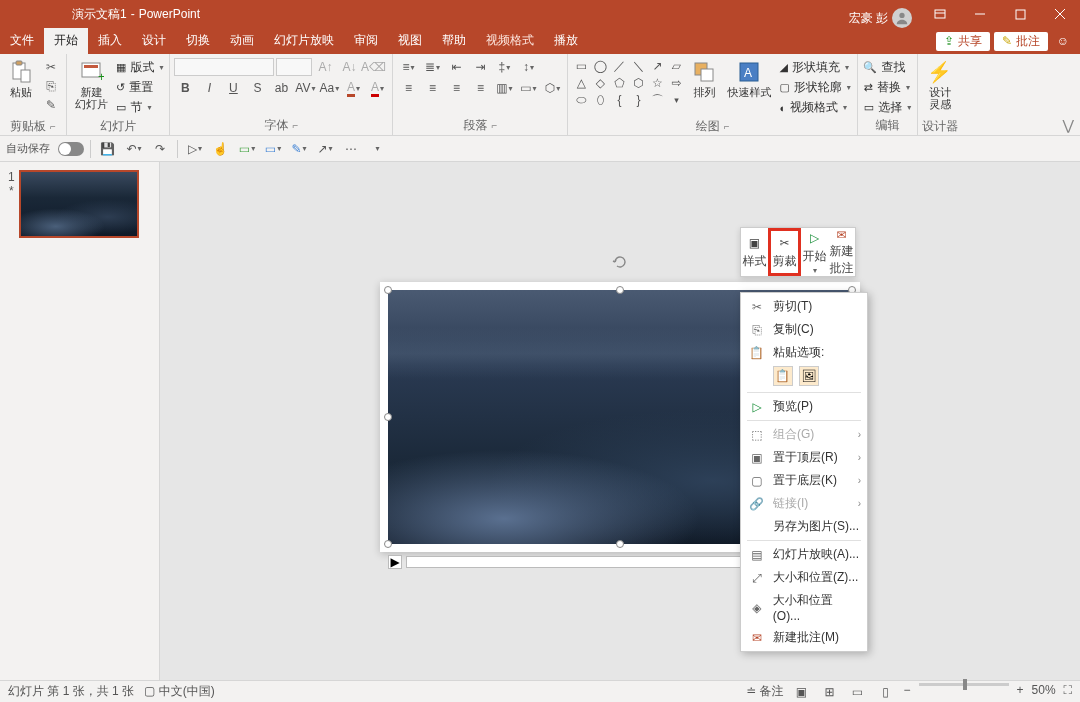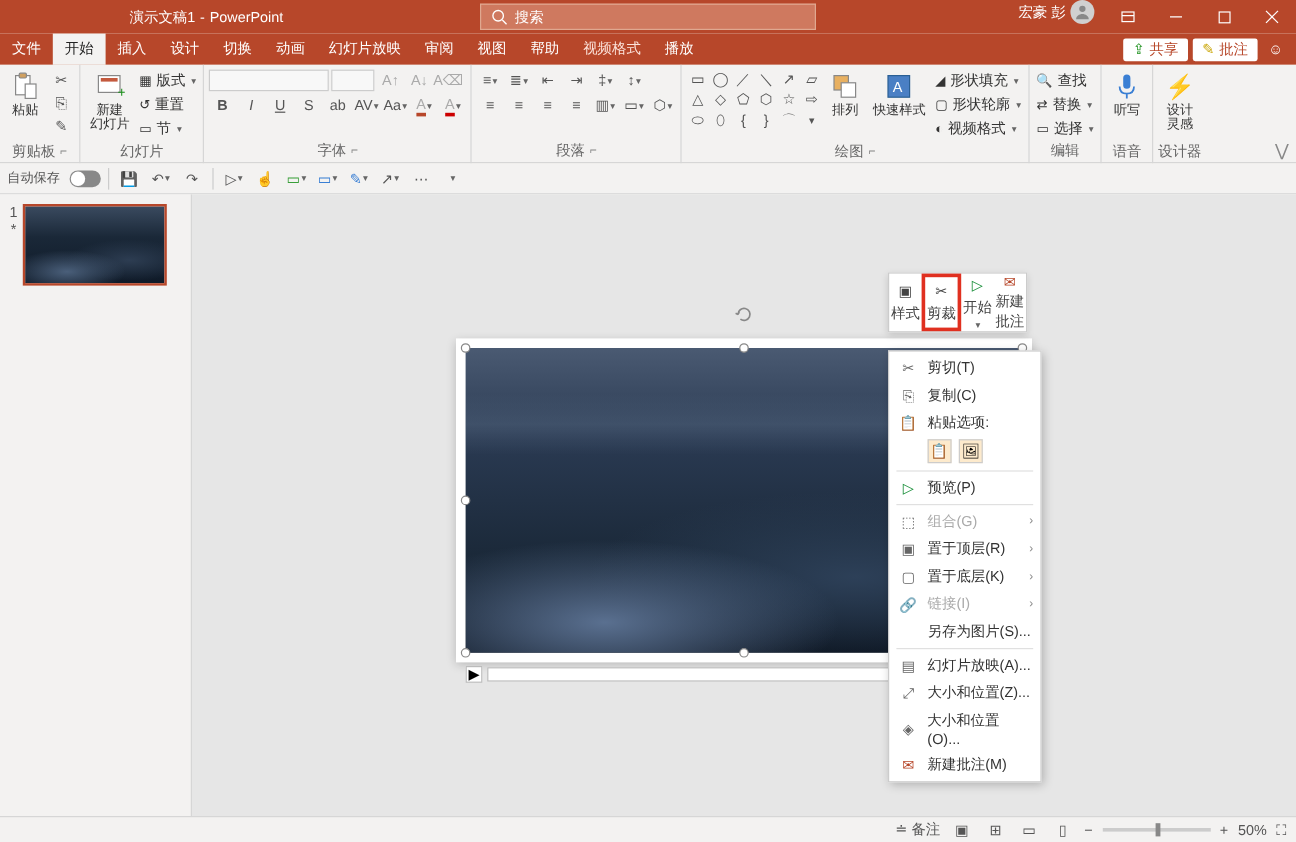--- a/index.html
+++ b/index.html
@@ -1,23 +1,23 @@
 <!DOCTYPE html>
 <html><head>
 <meta charset="utf-8">
 <style>
 *{box-sizing:border-box;margin:0;padding:0;font-family:"Microsoft YaHei","Segoe UI",sans-serif;font-size:12px;user-select:none}
 body{background:#fff;width:1080px;height:702px;overflow:hidden;position:relative}
 .titlebar{height:28px;background:#b7472a;display:flex;align-items:center;color:#fff;position:relative}
-.title-left{display:flex;align-items:center;gap:4px;margin-left:108px}
+.title-left{display:flex;align-items:center;gap:4px;margin-left:72px}
 .title-text{font-size:12px;color:#fff}
 .search-wrap{position:absolute;left:400px;top:3px;width:280px;height:22px;background:#cf795f;border:1px solid #e0a890;display:flex;align-items:center;padding:0 8px;gap:6px}
 .search-wrap svg{width:14px;height:14px}
 .search-text{color:#fff;font-size:12px}
-.title-right{position:absolute;right:0;display:flex;align-items:flex-start;height:28px}
+.title-right{position:absolute;right:0;display:flex;align-items:flex-end;height:28px}
 .user{display:flex;align-items:center;gap:4px;color:#fff;font-size:12px;padding:0 8px}
 .avatar{width:20px;height:20px;border-radius:50%;background:#d0d0d0;display:flex;align-items:center;justify-content:center}
 .win-btn{width:40px;height:28px;display:flex;align-items:center;justify-content:center;color:#fff}
 .menubar{height:26px;background:#b7472a;display:flex;color:#fff;position:relative}
 .menubar .tab{padding:4px 10px;font-size:12px;color:#fff;cursor:pointer}
 .menubar .tab.active{background:#f3f2f1;color:#222}
 .menubar .tab.contextual{color:#fce3db}
 .menu-right{position:absolute;right:6px;display:flex;align-items:center;gap:4px;height:26px}
 .menu-right .pill{background:#fff;color:#b7472a;padding:1px 8px;border-radius:2px;font-size:12px;display:flex;align-items:center;gap:4px}
 .menu-right .pill.yellow{background:#fff;color:#b7472a}
@@ -69,43 +69,36 @@
 .ctx-item{display:flex;align-items:center;padding:3px 8px;font-size:12px;color:#333;gap:8px;cursor:pointer;position:relative}
 .ctx-item.disabled{color:#aaa}
 .ctx-item .ic{width:16px;height:16px;display:flex;align-items:center;justify-content:center;color:#666}
 .ctx-item .arrow{position:absolute;right:6px;color:#888;font-size:10px}
 .ctx-item.hl{border:2px solid #e03020;margin:0 1px}
 .ctx-sep{height:1px;background:#e0e0e0;margin:2px 6px}
 .ctx-icons{display:flex;gap:6px;padding:2px 8px 4px 32px}
 .ctx-pic{width:20px;height:20px;border:1px solid #ccc;display:flex;align-items:center;justify-content:center}
 .status{position:absolute;left:0;bottom:0;right:0;height:22px;background:#f3f2f1;border-top:1px solid #d6d6d6;display:flex;align-items:center;padding:0 8px;font-size:11px;color:#555}
 .status .left{display:flex;align-items:center;gap:10px}
-.status .right{margin-left:auto;display:flex;align-items:center;gap:8px}
+.status .right{margin-left:auto;display:flex;gap:8px}
 .view-btn{width:20px;height:18px;display:flex;align-items:center;justify-content:center;cursor:pointer}
 .zoom-track{width:90px;height:3px;background:#ccc;position:relative}
 .zoom-track .thumb-z{position:absolute;left:44px;top:-4px;width:4px;height:11px;background:#888}
 .shapes-gallery{display:grid;grid-template-columns:repeat(6,18px);grid-template-rows:repeat(3,16px);gap:1px}
 .shapes-gallery .s{width:18px;height:16px;display:flex;align-items:center;justify-content:center;color:#555;font-size:12px;border:0}
 .drop{font-size:8px;color:#666;margin-left:1px}
 </style>
 </head>
 <body>
 
 <div class="titlebar">
   <div class="title-left">
     <span class="title-text">演示文稿1</span>
     <span class="title-text">-</span>
     <span class="title-text">PowerPoint</span>
-  </div>
-  <div class="search-wrap">
-    <svg viewBox="0 0 16 16" fill="none" stroke="#fff" stroke-width="1.3">
-        <circle cx="7" cy="7" r="5"></circle>
-        <line x1="11" y1="11" x2="15" y2="15"></line>
-      </svg>
-    <span class="search-text">搜索</span>
   </div>
   <div class="title-right">
     <div class="user">
       <span>宏豪 彭</span>
       <span class="avatar">
           <svg width="14" height="14" viewBox="0 0 16 16" fill="#888">
             <circle cx="8" cy="5" r="3"></circle>
             <path d="M2 15c0-3 3-5 6-5s6 2 6 5"></path>
           </svg>
         </span>
@@ -334,36 +327,20 @@
         <div class="stack-item">🔍 <span>查找</span></div>
         <div class="stack-item">⇄ <span>替换</span><span class="drop">▾</span></div>
         <div class="stack-item">▭ <span>选择</span><span class="drop">▾</span></div>
       </div>
     </div>
     <div class="group-label">
         <span>编辑</span>
       </div>
   </div>
 
-  <div class="group">
-    <div class="group-content">
-      <div class="big-btn">
-        <div class="ic">
-            <svg width="20" height="24" viewBox="0 0 20 24">
-              <rect x="7" y="2" width="6" height="12" rx="3" fill="#3a7fd4"></rect>
-              <path d="M4 12c0 4 2 6 6 6s6-2 6-6M10 18v4" stroke="#3a7fd4" fill="none" stroke-width="1.5"></path>
-            </svg>
-          </div>
-        <div class="lbl">听写</div>
-      </div>
-    </div>
-    <div class="group-label">
-        <span>语音</span>
-      </div>
-  </div>
 
   <div class="group" style="border-right:none">
     <div class="group-content">
       <div class="big-btn">
         <div class="ic" style="color:#d0a020;font-size:20px">⚡</div>
         <div class="lbl" style="white-space:pre-line">设计
 灵感</div>
       </div>
     </div>
     <div class="group-label">
@@ -509,20 +486,24 @@
         </div>
       <div class="ctx-item">
           <span class="ic" style="color:#b7472a">✉</span>
           <span>新建批注(M)</span>
         </div>
     </div>
   </div>
 </div>
 
 <div class="status">
+  <div class="left">
+    <span>幻灯片 第 1 张，共 1 张</span>
+    <span>▢ <span>中文(中国)</span></span>
+  </div>
   <div class="right">
     <span>≐ <span>备注</span></span>
     <div class="view-btn">▣</div>
     <div class="view-btn">⊞</div>
     <div class="view-btn">▭</div>
     <div class="view-btn">▯</div>
     <span>−</span>
     <div class="zoom-track">
         <div class="thumb-z"></div>
       </div>

